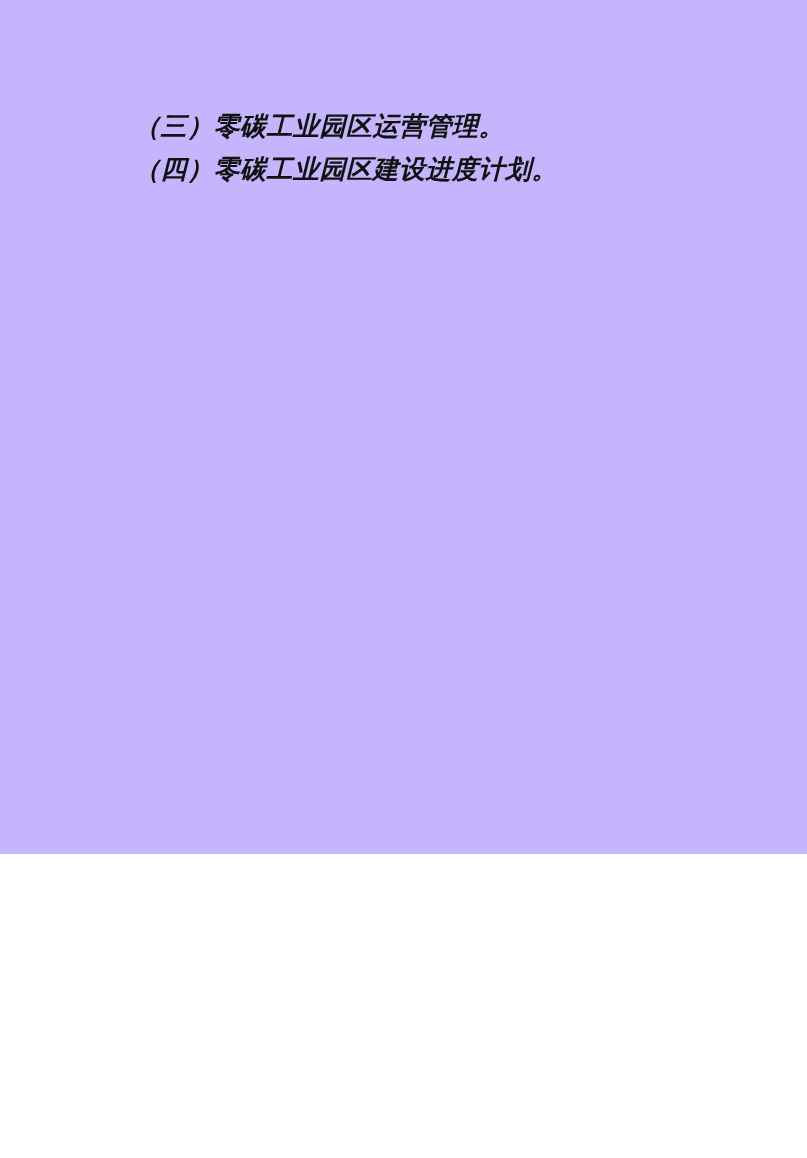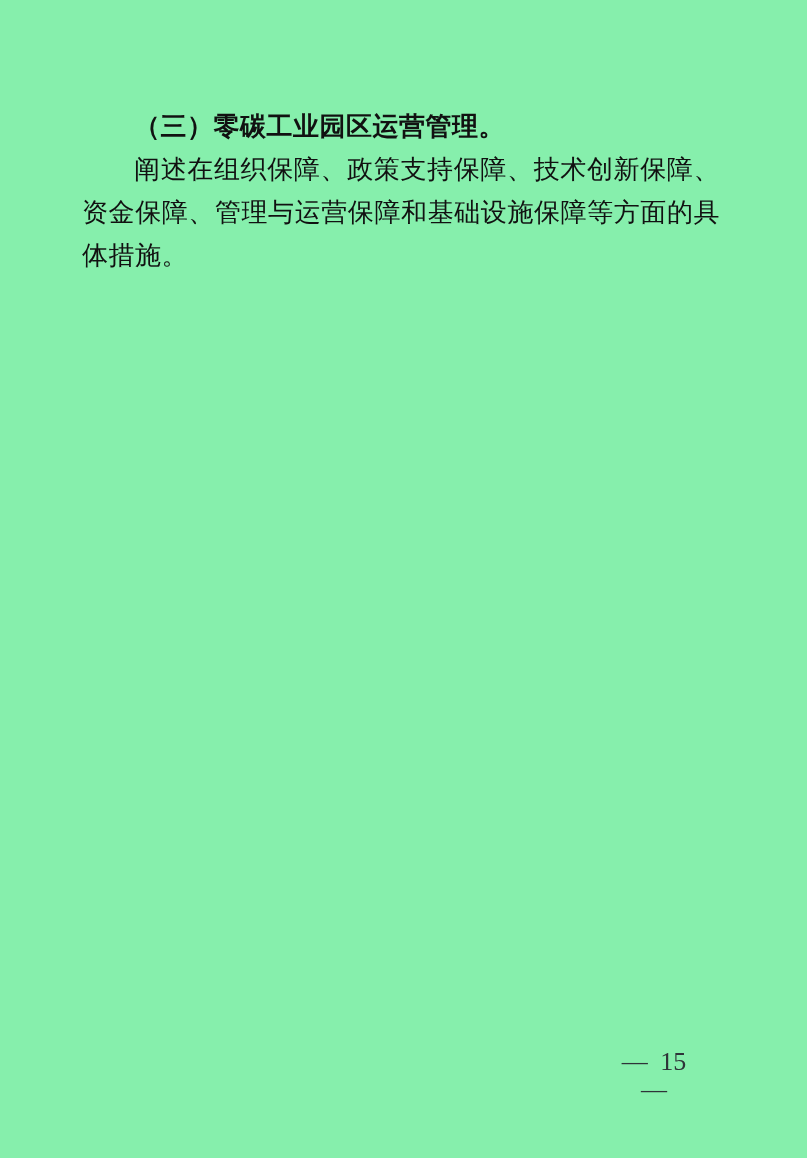--- a/index.html
+++ b/index.html
@@ -3,25 +3,26 @@
 <meta charset="utf-8">
 <style>
   html, body {
     margin: 0;
     padding: 0;
     background: #ffffff;
   }
   .page {
     position: relative;
     width: 807px;
-    height: 1158px;
-    background: #86efac;
+    height: 854px;
+    background: #c4b5fd;
     overflow: hidden;
     font-family: "Liberation Serif", "DejaVu Serif", serif;
     color: #111111;
+    font-style: italic;
   }
   .content {
     position: absolute;
     left: 82px;
     top: 105px;
     width: 638px;
   }
   .content p {
     margin: 0;
     font-size: 26px;
@@ -57,17 +58,17 @@
     word-spacing: 6px;
     font-family: "Liberation Serif", "DejaVu Serif", serif;
   }
 </style>
 </head>
 <body>
 
 <div class="page">
   <div class="content">
     <p class="h-kai indent">（三）零碳工业园区运营管理。</p>
-    <p class="indent last-left">阐述在组织保障、政策支持保障、技术创新保障、资金保障、管理与运营保障和基础设施保障等方面的具体措施。</p>
+    <p class="h-kai indent">（四）零碳工业园区建设进度计划。</p>
   </div>
 
   <div class="page-number">— 15 —</div>
 </div>
 
 </body></html>

